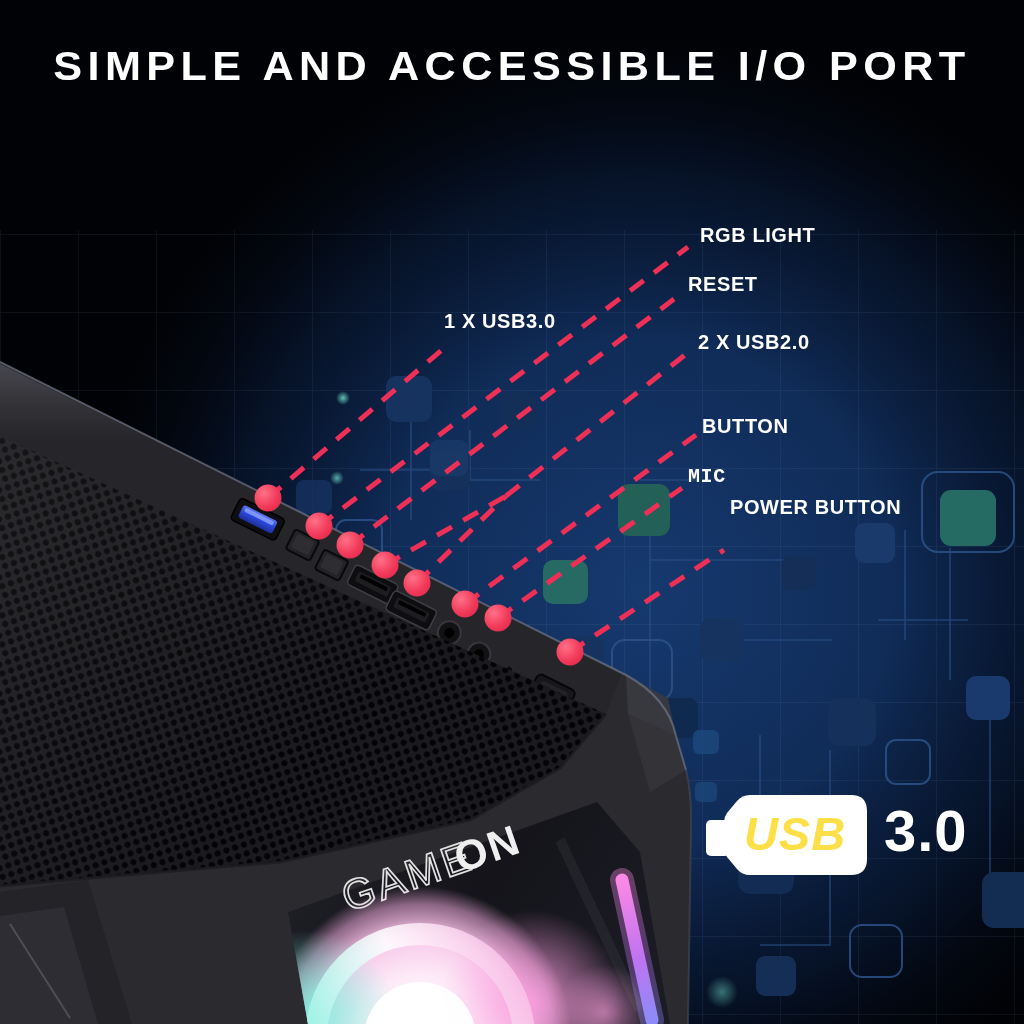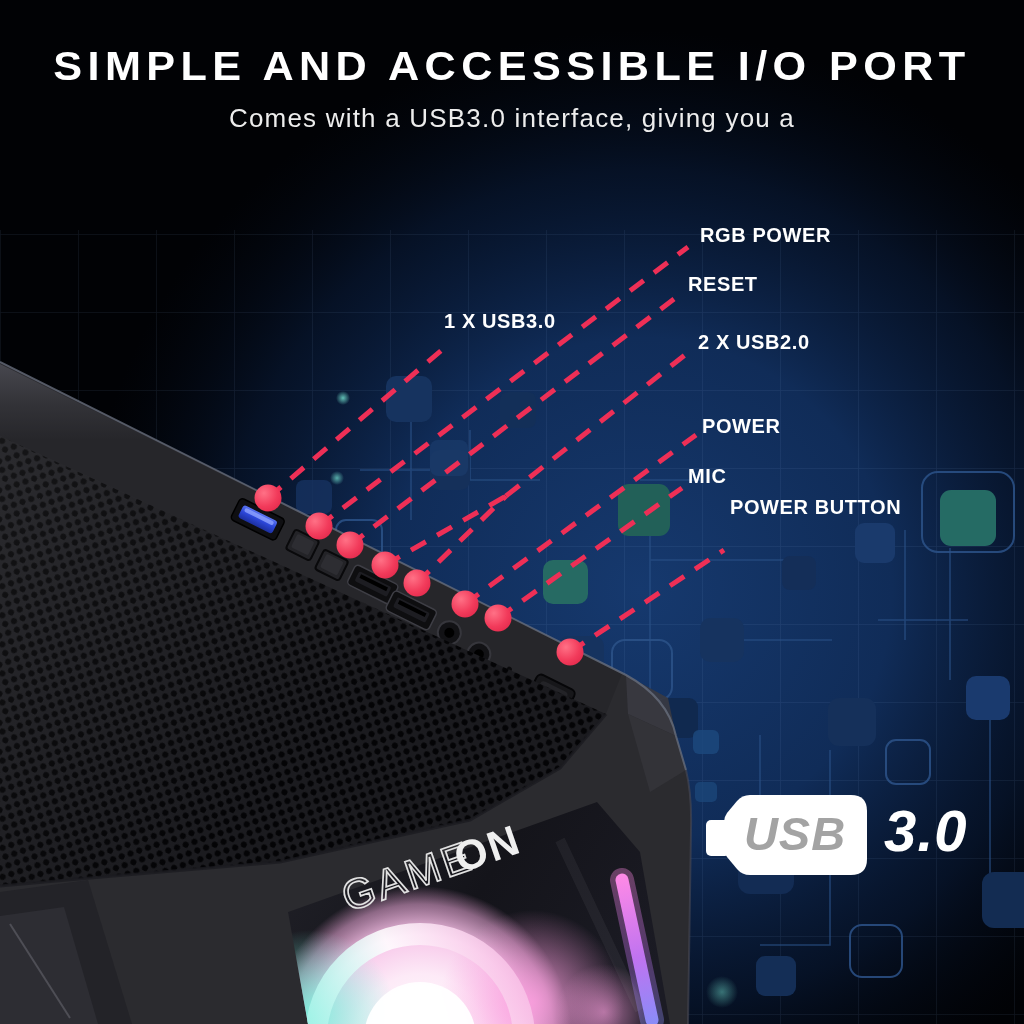--- a/index.html
+++ b/index.html
@@ -12,26 +12,26 @@
   .sub{position:absolute;width:100%;text-align:center;color:#ededed;
        font-size:26px;font-weight:400;letter-spacing:1.2px;}
   .sub1{top:103px;} .sub2{top:141px;}
   .callout{position:absolute;color:#ffffff;font-size:20px;font-weight:700;
            letter-spacing:.6px;white-space:nowrap;}
   #cl-rgb{left:700px;top:224px;}
   #cl-reset{left:688px;top:273px;}
   #cl-usb3{left:444px;top:310px;}
   #cl-usb2{left:698px;top:331px;}
   #cl-audio{left:702px;top:415px;}
-  #cl-mic{left:688px;top:465px;}
+  #cl-mic{left:688px;top:465px;font-family:Liberation Mono, monospace;}
   #cl-power{left:730px;top:496px;}
   .badge-usb{position:absolute;left:722px;top:806px;width:146px;text-align:center;
-             font-size:47px;font-weight:700;font-style:italic;color:#a3a3a3;letter-spacing:1px;}
+             font-size:47px;font-weight:700;font-style:italic;color:#fde047;letter-spacing:1px;}
   .badge-ver{position:absolute;left:884px;top:797px;font-size:58px;font-weight:700;
-             font-style:italic;color:#ffffff;letter-spacing:1px;}
+             color:#ffffff;letter-spacing:1px;}
 </style>
 </head>
 <body>
 
 <div class="stage">
 
 <svg class="scene" width="1024" height="1024" viewBox="0 0 1024 1024">
   <defs>
     <radialGradient id="bgGlow" cx="640" cy="590" r="560" gradientUnits="userSpaceOnUse">
       <stop offset="0" stop-color="#16396e"></stop>
@@ -253,25 +253,24 @@
 
   <g fill="#ffffff">
     <rect x="706" y="820" width="24" height="36" rx="5"></rect>
     <path d="M750,795 L851,795 Q867,795 867,811 L867,859 Q867,875 851,875 L750,875
              Q742,875 737,869 L727,857 Q724,853 724,848 L724,822 Q724,817 727,813 L737,801
              Q742,795 750,795 Z"></path>
   </g>
 </svg>
 
   <div class="headline">SIMPLE AND ACCESSIBLE I/O PORT</div>
-  <div class="sub sub1">Comes with a USB3.0 interface, giving you a</div>
-
-  <div id="cl-rgb" class="callout">RGB POWER</div>
+
+  <div id="cl-rgb" class="callout">RGB LIGHT</div>
   <div id="cl-reset" class="callout">RESET</div>
   <div id="cl-usb3" class="callout">1 X USB3.0</div>
   <div id="cl-usb2" class="callout">2 X USB2.0</div>
-  <div id="cl-audio" class="callout">POWER</div>
+  <div id="cl-audio" class="callout">BUTTON</div>
   <div id="cl-mic" class="callout">MIC</div>
   <div id="cl-power" class="callout">POWER BUTTON</div>
 
   <div class="badge-usb">USB</div>
   <div class="badge-ver">3.0</div>
 </div>
 
 </body></html>

